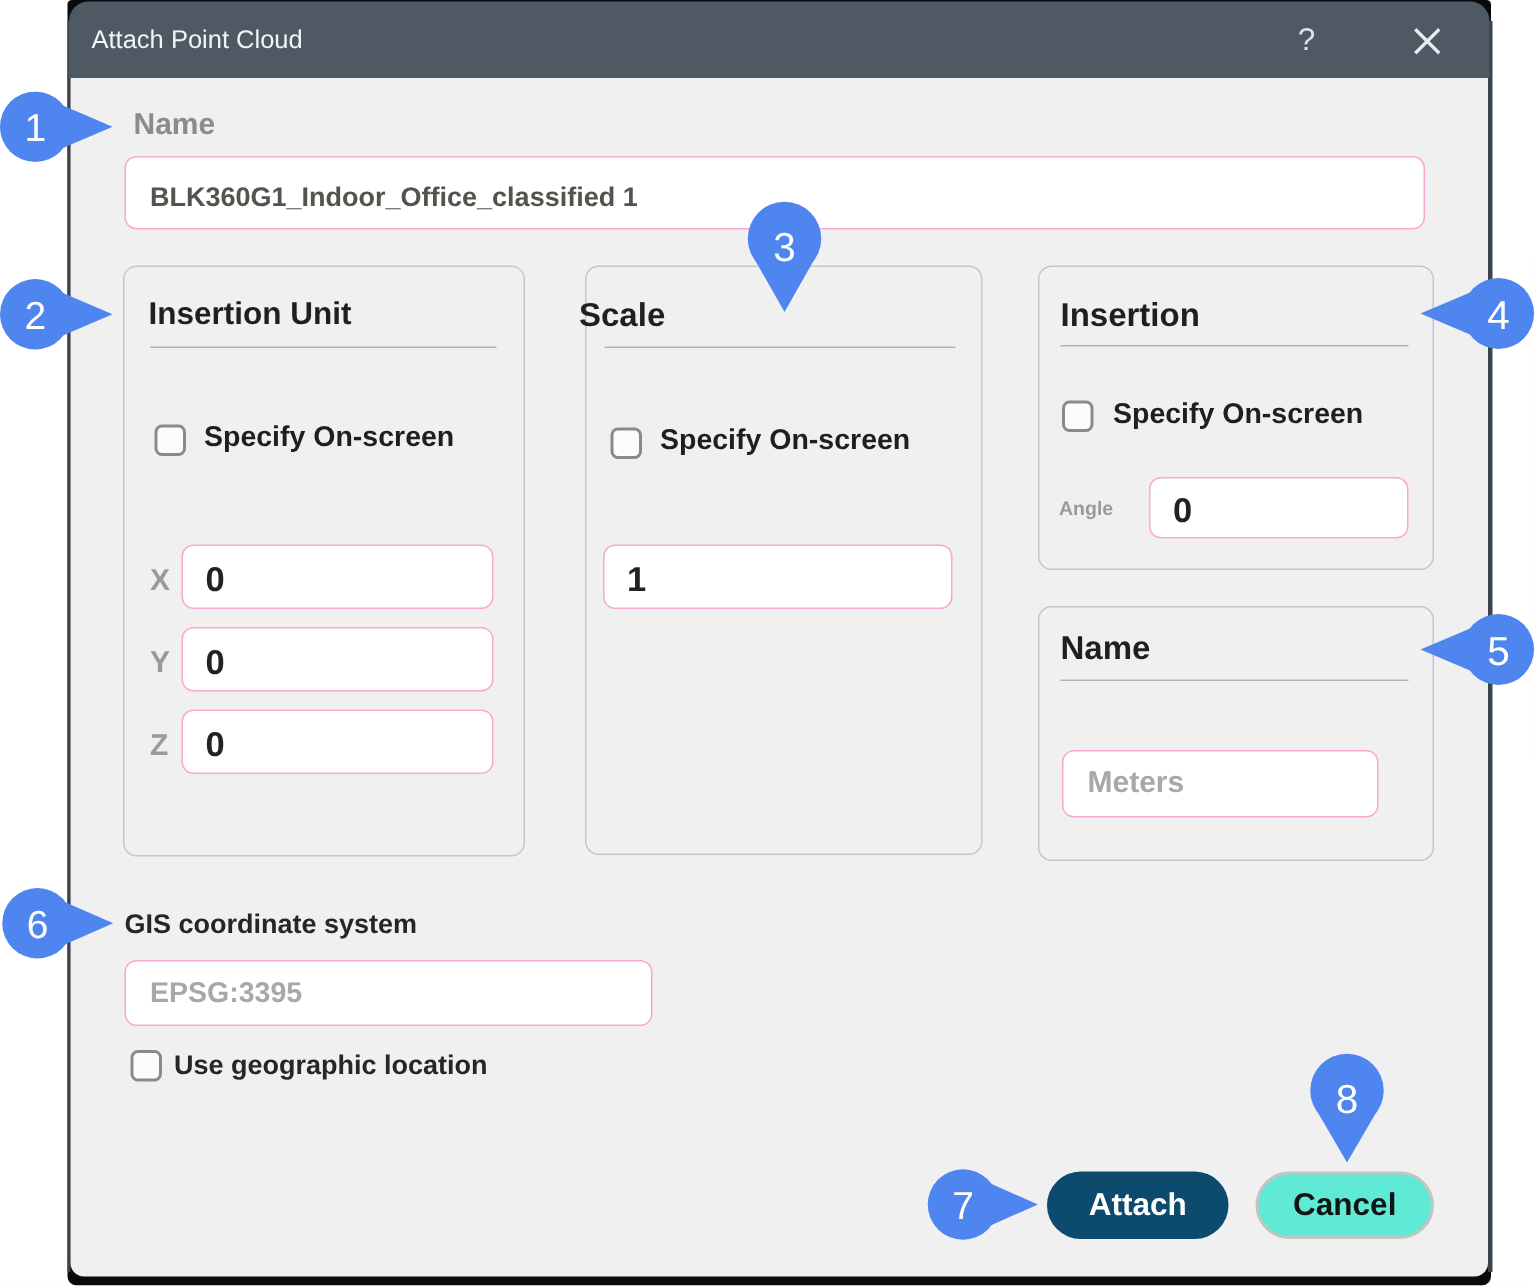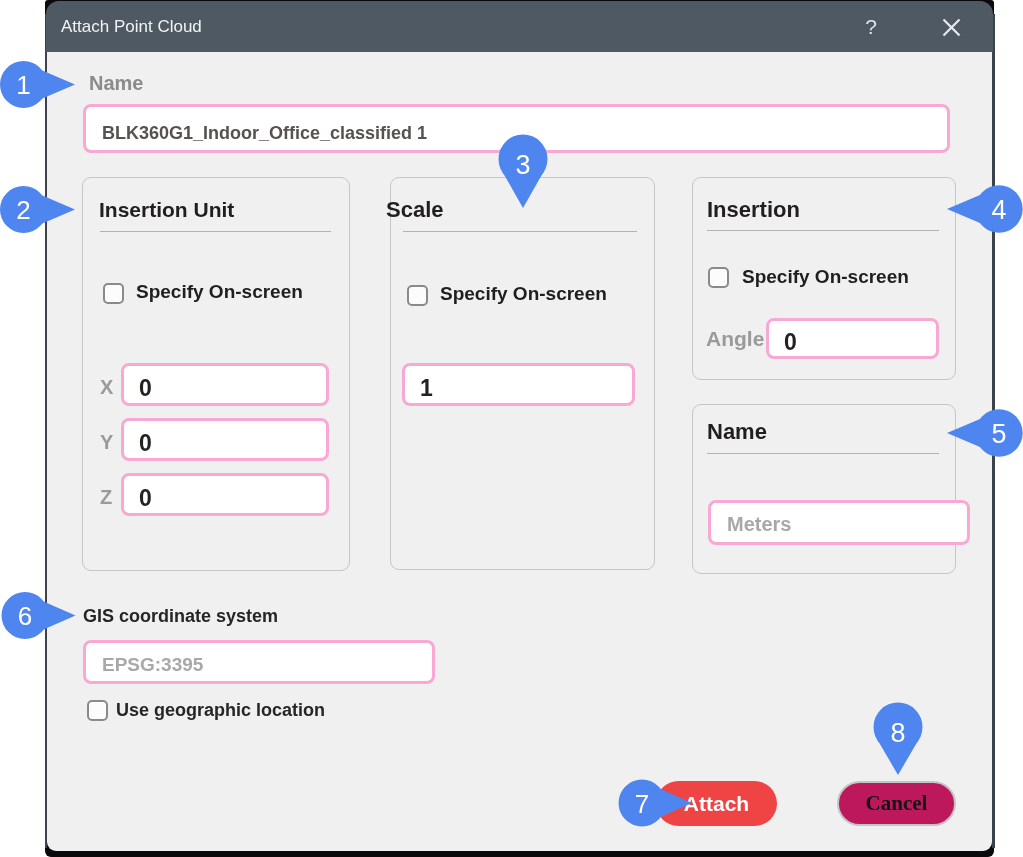--- a/index.html
+++ b/index.html
@@ -7,21 +7,21 @@
   body { position:relative; font-family:"Liberation Sans", sans-serif; }
   .abs { position:absolute; }
   .winbg { left:45px; top:0; width:949px; height:857px; background:#0a0a0d; border-radius:3px 3px 6px 6px; }
   .edgeL { left:45px; top:14px; width:2px; height:834px; background:#3c434d; }
   .edgeR { left:992px; top:14px; width:2.5px; height:834px; background:#3c434d; }
   .titlebar { left:46px; top:1px; width:947px; height:51px; background:#4f5963; border-radius:13px 13px 0 0; }
   .title { left:61px; top:2px; height:50px; line-height:50px; font-size:17px; color:#f1f3f5; }
   .qmark { left:858px; top:2px; width:26px; height:50px; line-height:50px; text-align:center; font-size:21px; color:#dfe3e7; }
   .dlgbody { left:47px; top:52px; width:945px; height:799px; background:#f0f0f1; border-radius:0 0 9px 9px; }
   .glabel { font-size:19px; font-weight:bold; color:#8b8b8b; }
-  .input { background:#ffffff; border:3px solid #f9a8d4; border-radius:8px; font-size:18px; font-weight:bold; color:#56524d; }
+  .input { background:#ffffff; border:1px solid #f9a8d4; border-radius:8px; font-size:18px; font-weight:bold; color:#56524d; }
   .input span { display:block; }
   .ph { color:#a8a8a8; }
   .group { border:1px solid #c6c6c6; border-radius:9px; }
   .gtitle { font-size:20px; font-weight:bold; color:#201f1e; }
   .sep { height:1px; background:#b3b3b3; }
   .cb { width:21px; height:21px; border:2px solid #8a8a8a; border-radius:5px; background:#fcfcfc; }
   .cblabel { font-size:19px; font-weight:bold; color:#1f1f1f; }
   .xyz { font-size:20px; font-weight:bold; color:#9a9a9a; }
   .btn { border-radius:24px; text-align:center; font-size:21px; font-weight:bold; }
 </style>
@@ -68,41 +68,41 @@
   <div class="abs cblabel" style="left:440px; top:283px;">Specify On-screen</div>
   <div class="abs input" style="left:402px; top:363px; width:233px; height:43px;">
     <span style="padding-left:15px; line-height:44px; font-size:23px; color:#24211e;">1</span>
   </div>
 
   <div class="abs group" style="left:692px; top:177px; width:264px; height:203px;"></div>
   <div class="abs gtitle" style="left:707px; top:197px; font-size:22px;">Insertion</div>
   <div class="abs sep" style="left:707px; top:230px; width:232px;"></div>
   <div class="abs cb" style="left:708px; top:267px;"></div>
   <div class="abs cblabel" style="left:742px; top:266px; ">Specify On-screen</div>
-  <div class="abs xyz" style="left:706px; top:318px; height:41px; line-height:41px; font-size:21px; ">Angle</div>
+  <div class="abs xyz" style="left:706px; top:318px; height:41px; line-height:41px; font-size:13px; ">Angle</div>
   <div class="abs input" style="left:766px; top:318px; width:173px; height:41px;">
     <span style="padding-left:15px; line-height:42px; font-size:23px; color:#24211e;">0</span>
   </div>
 
   <div class="abs group" style="left:692px; top:404px; width:264px; height:170px;"></div>
   <div class="abs gtitle" style="left:707px; top:419px; font-size:22px;">Name</div>
   <div class="abs sep" style="left:707px; top:453px; width:232px;"></div>
-  <div class="abs input" style="left:708px; top:500px; width:262px; height:45px;">
+  <div class="abs input" style="left:708px; top:500px; width:211px; height:45px;">
     <span class="ph" style="padding-left:16px; line-height:43px; font-size:20px;">Meters</span>
   </div>
 
   <div class="abs" style="left:83px; top:606px; font-size:18px; font-weight:bold; color:#262626;">GIS coordinate system</div>
   <div class="abs input" style="left:83px; top:640px; width:352px; height:44px;">
     <span class="ph" style="padding-left:16px; line-height:44px; font-size:19px;">EPSG:3395</span>
   </div>
   <div class="abs cb" style="left:87px; top:700px;"></div>
   <div class="abs" style="left:116px; top:700px; font-size:18px; font-weight:bold; color:#262626;">Use geographic location</div>
 
-  <div class="abs btn" style="left:656px; top:781px; width:121px; height:45px; line-height:45px; background:#ef4444; color:#ffffff;">Attach</div>
-  <div class="abs btn" style="left:837px; top:781px; width:119px; height:45px; line-height:41px; background:#be185d; border:2px solid #c4c4c4; color:#141414;font-family:Liberation Serif, serif;">Cancel</div>
+  <div class="abs btn" style="left:698px; top:781px; width:121px; height:45px; line-height:45px; background:#0c4a6e; color:#ffffff;">Attach</div>
+  <div class="abs btn" style="left:837px; top:781px; width:119px; height:45px; line-height:41px; background:#5eead4; border:2px solid #c4c4c4; color:#141414;">Cancel</div>
 
   <svg class="abs" style="left:0; top:61px;" width="76" height="48">
     <polygon points="29.5,4 75,23.5 29.5,43" fill="#4e85ee"></polygon>
     <circle cx="23.5" cy="23.5" r="23.5" fill="#4e85ee"></circle>
     <text x="23.5" y="33" font-size="26" fill="#ffffff" text-anchor="middle" font-family="Liberation Sans, sans-serif">1</text>
   </svg>
   <svg class="abs" style="left:0; top:186px;" width="76" height="48">
     <polygon points="29.5,4 75,23.5 29.5,43" fill="#4e85ee"></polygon>
     <circle cx="23.5" cy="23.5" r="23.5" fill="#4e85ee"></circle>
     <text x="23.5" y="33" font-size="26" fill="#ffffff" text-anchor="middle" font-family="Liberation Sans, sans-serif">2</text>

